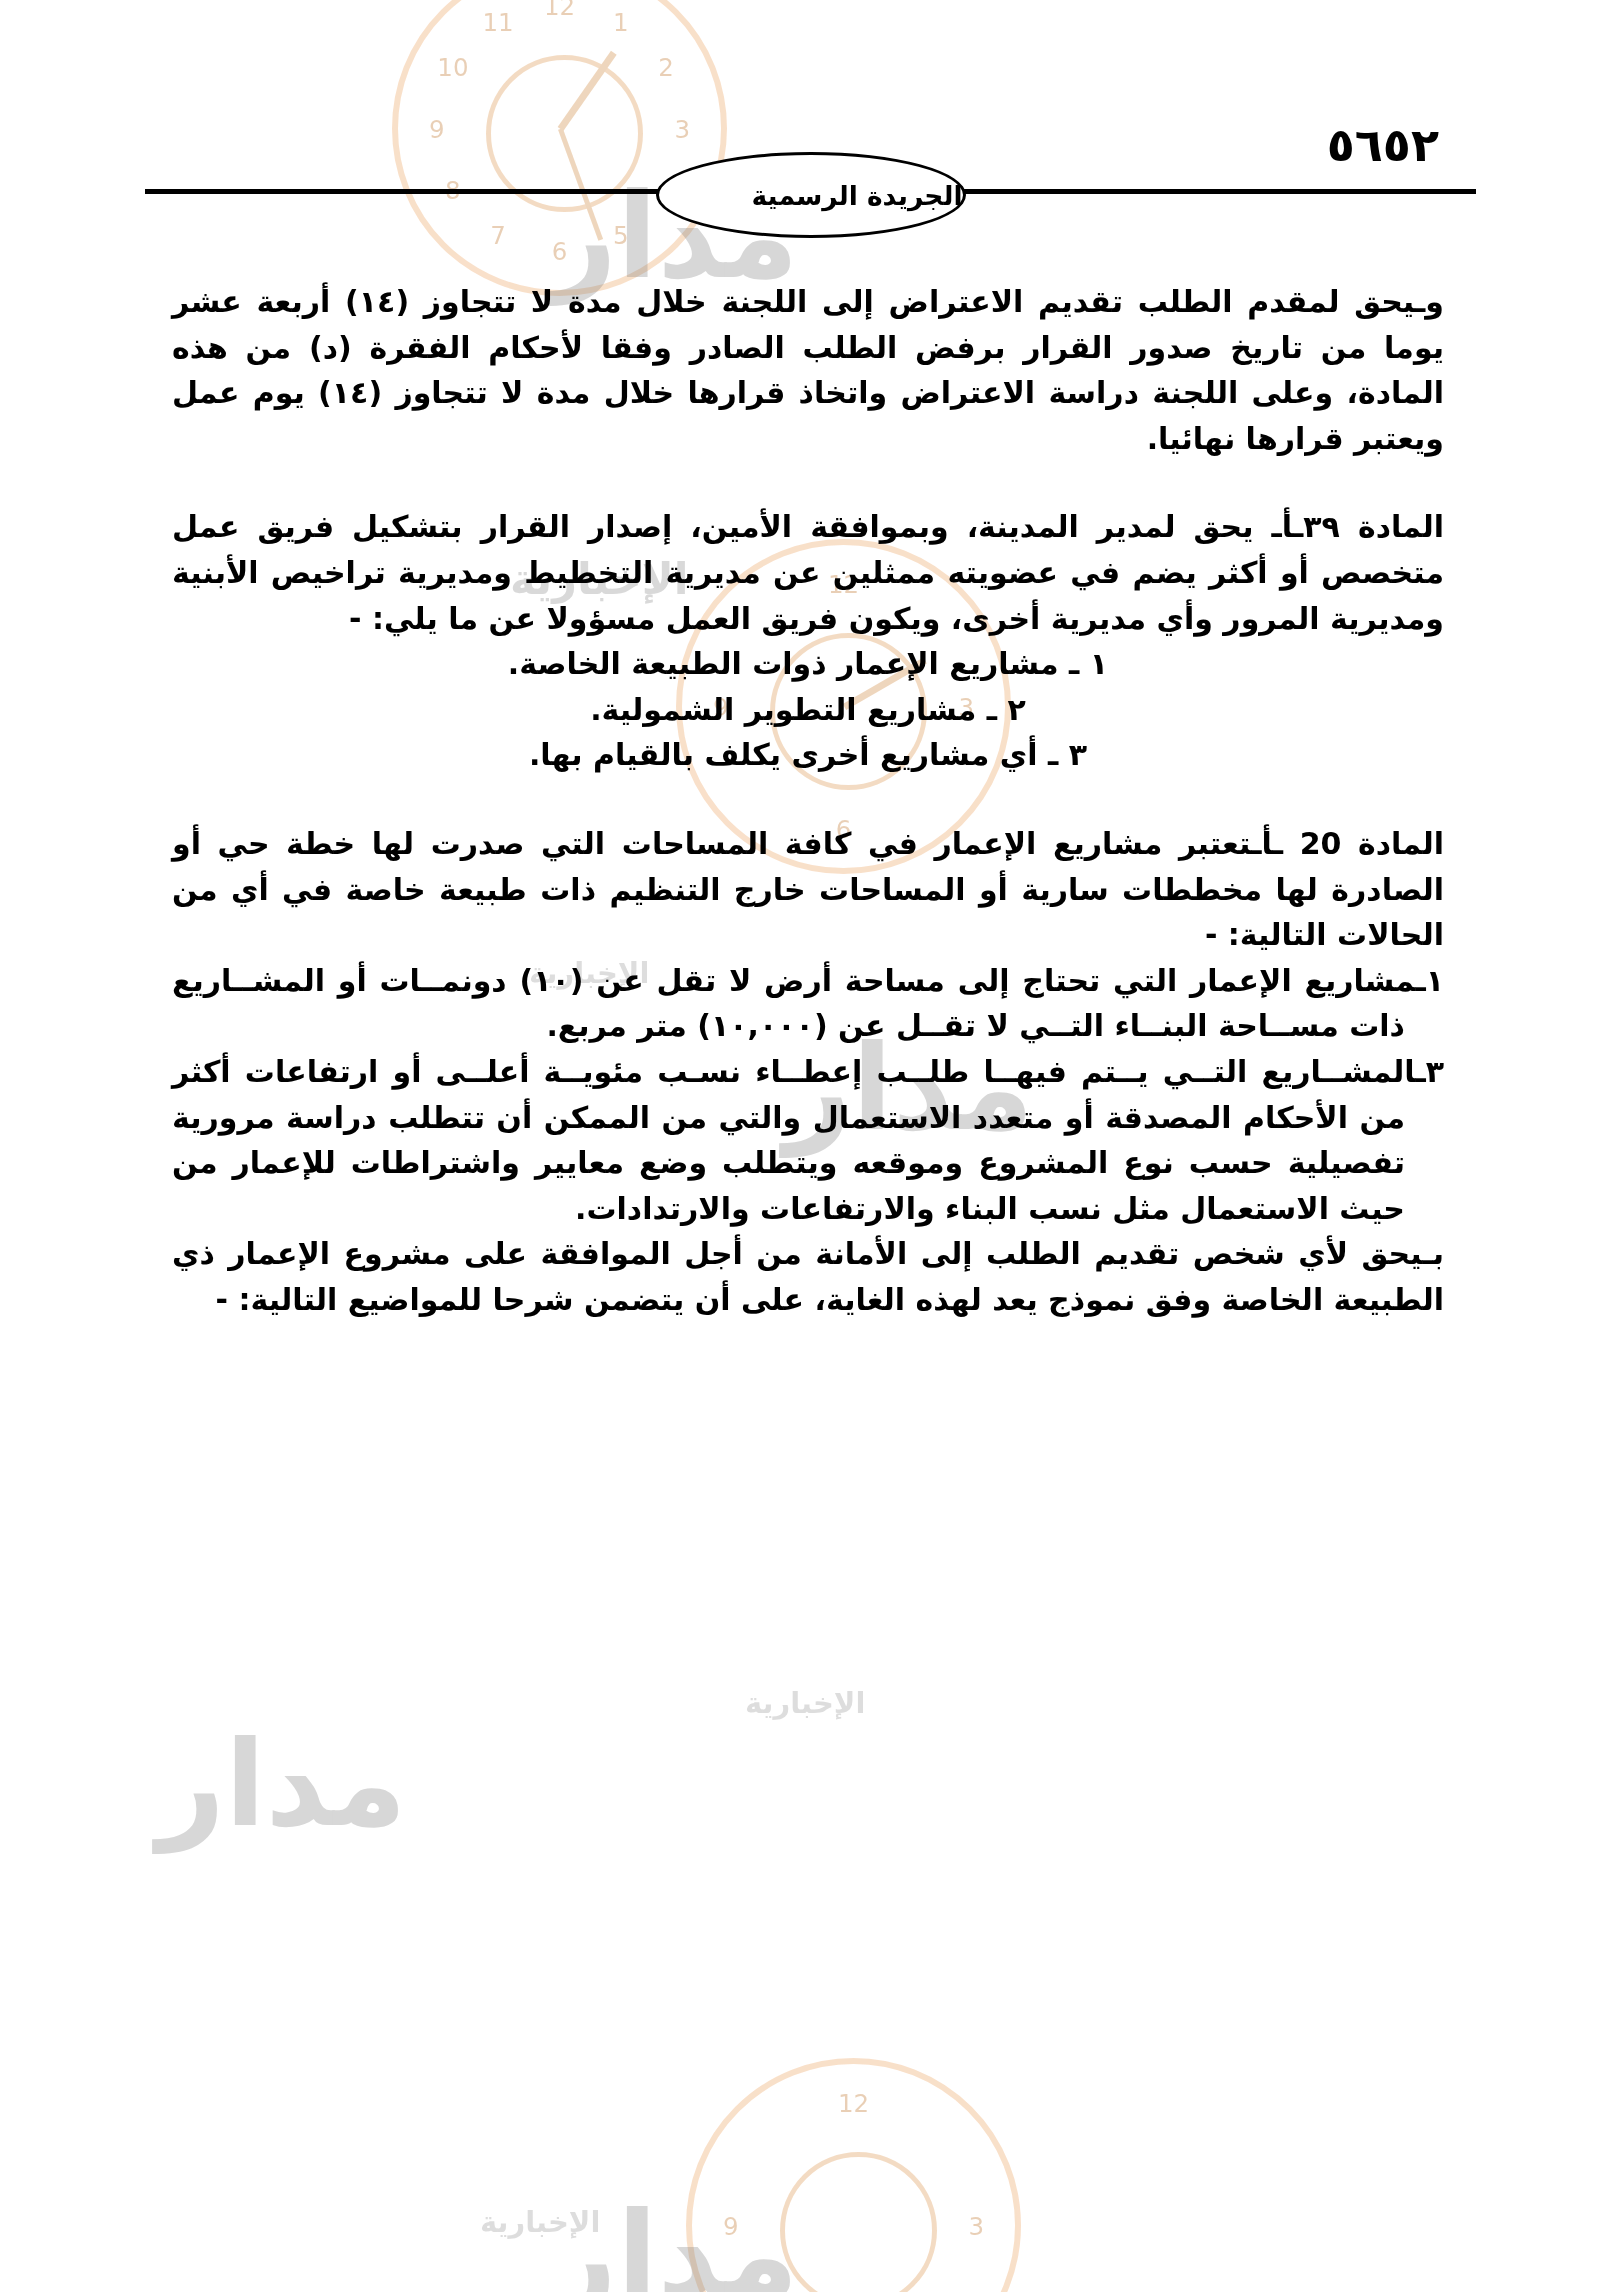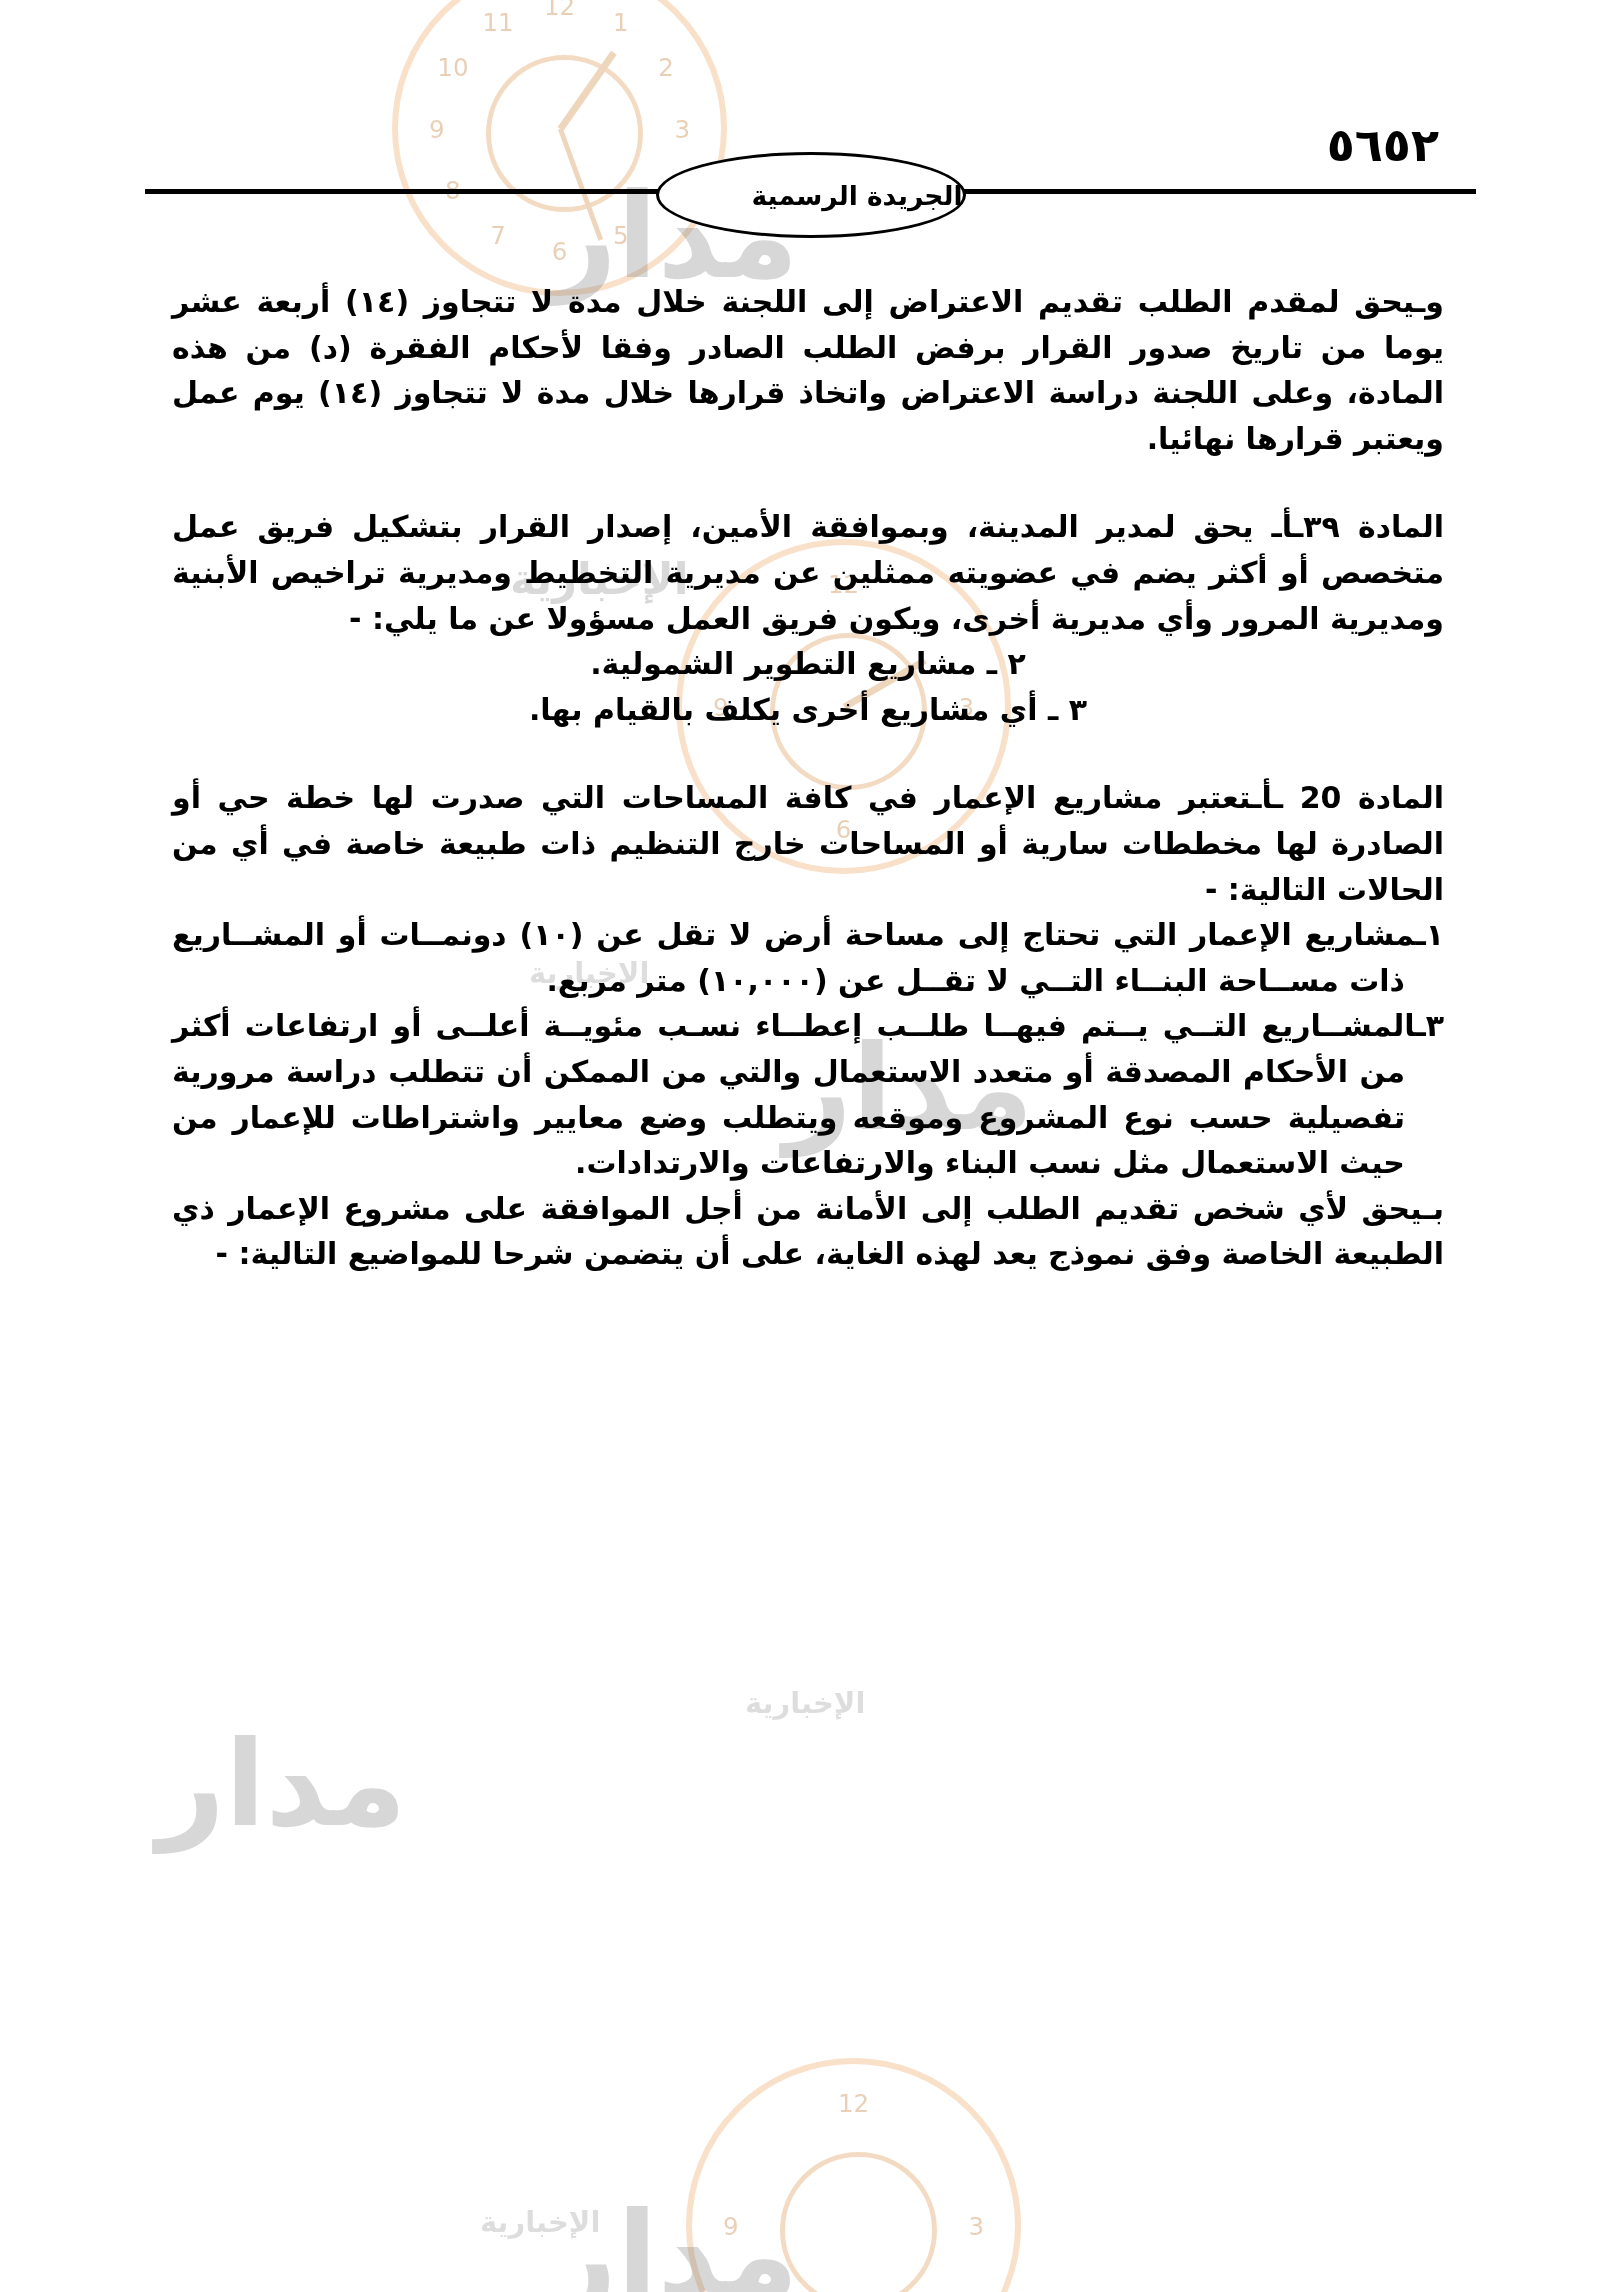--- a/index.html
+++ b/index.html
@@ -206,20 +206,21 @@
   </div>
 
   <div class="content">
 
     <p class="para just last-right">وـيحق لمقدم الطلب تقديم الاعتراض إلى اللجنة خلال مدة لا تتجاوز (١٤) أربعة عشر يوما من تاريخ صدور القرار برفض الطلب الصادر وفقا لأحكام الفقرة (د) من هذه المادة، وعلى اللجنة دراسة الاعتراض واتخاذ قرارها خلال مدة لا تتجاوز (١٤) يوم عمل ويعتبر قرارها نهائيا.</p>
 
     <div class="gap"></div>
 
     <p class="para just last-right">المادة ٣٩ـأـ يحق لمدير المدينة، وبموافقة الأمين، إصدار القرار بتشكيل فريق عمل متخصص أو أكثر يضم في عضويته ممثلين عن مديرية التخطيط ومديرية تراخيص الأبنية ومديرية المرور وأي مديرية أخرى، ويكون فريق العمل مسؤولا عن ما يلي: -</p>
 
+    <p class="para center-line">١ ـ مشاريع الإعمار ذوات الطبيعة الخاصة.</p>
     <p class="para center-line">٢ ـ مشاريع التطوير الشمولية.</p>
     <p class="para center-line">٣ ـ أي مشاريع أخرى يكلف بالقيام بها.</p>
 
 
     <div class="gap"></div>
 
     <p class="para just last-right">المادة 20 ـأـتعتبر مشاريع الإعمار في كافة المساحات التي صدرت لها خطة حي أو الصادرة لها مخططات سارية أو المساحات خارج التنظيم ذات طبيعة خاصة في أي من الحالات التالية: -</p>
 
     <p class="para just indent-item2 last-right">١ـمشاريع الإعمار التي تحتاج إلى مساحة أرض لا تقل عن (١٠) دونمــات أو المشــاريع ذات مســاحة البنــاء التــي لا تقــل عن (١٠,٠٠٠) متر مربع.</p>
     <p class="para just indent-item2 last-right">٣ـالمشــاريع التــي يــتم فيهــا طلــب إعطــاء نسـب مئويــة أعلــى أو ارتفاعات أكثر من الأحكام المصدقة أو متعدد الاستعمال والتي من الممكن أن تتطلب دراسة مرورية تفصيلية حسب نوع المشروع وموقعه ويتطلب وضع معايير واشتراطات للإعمار من حيث الاستعمال مثل نسب البناء والارتفاعات والارتدادات.</p>

